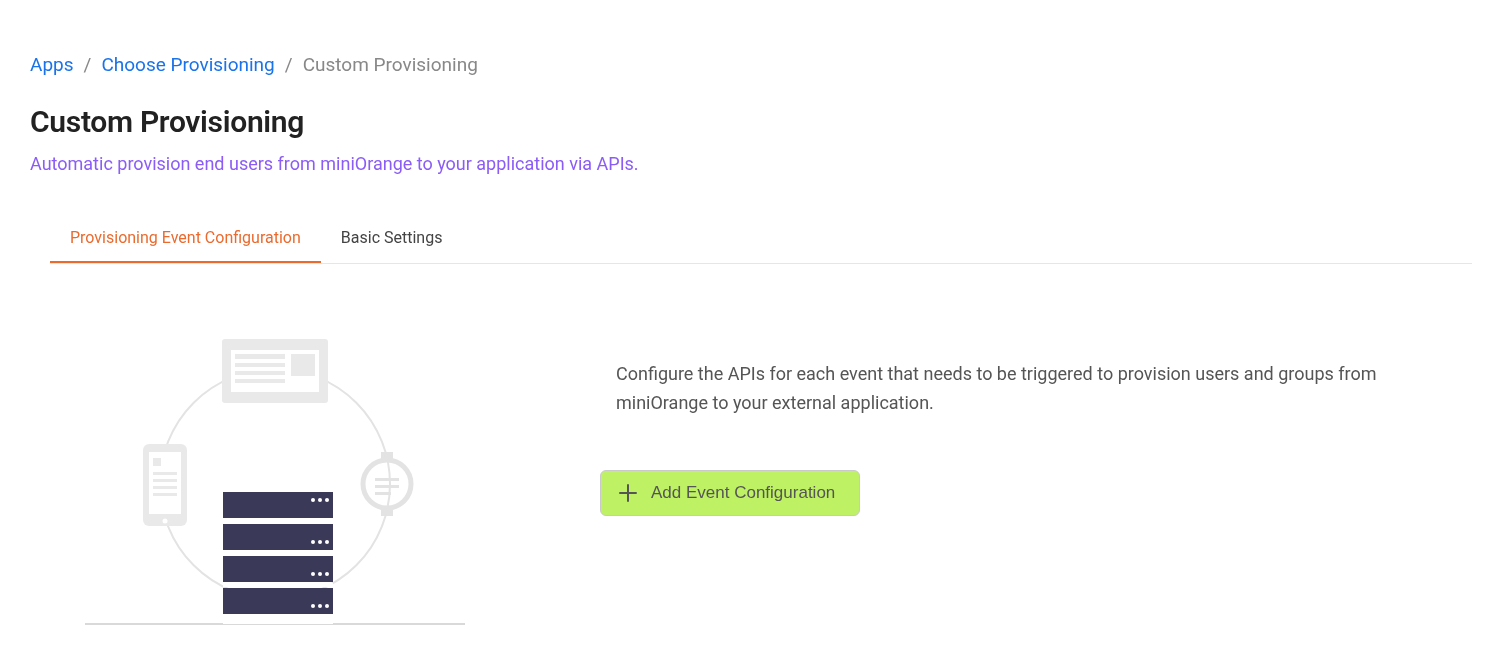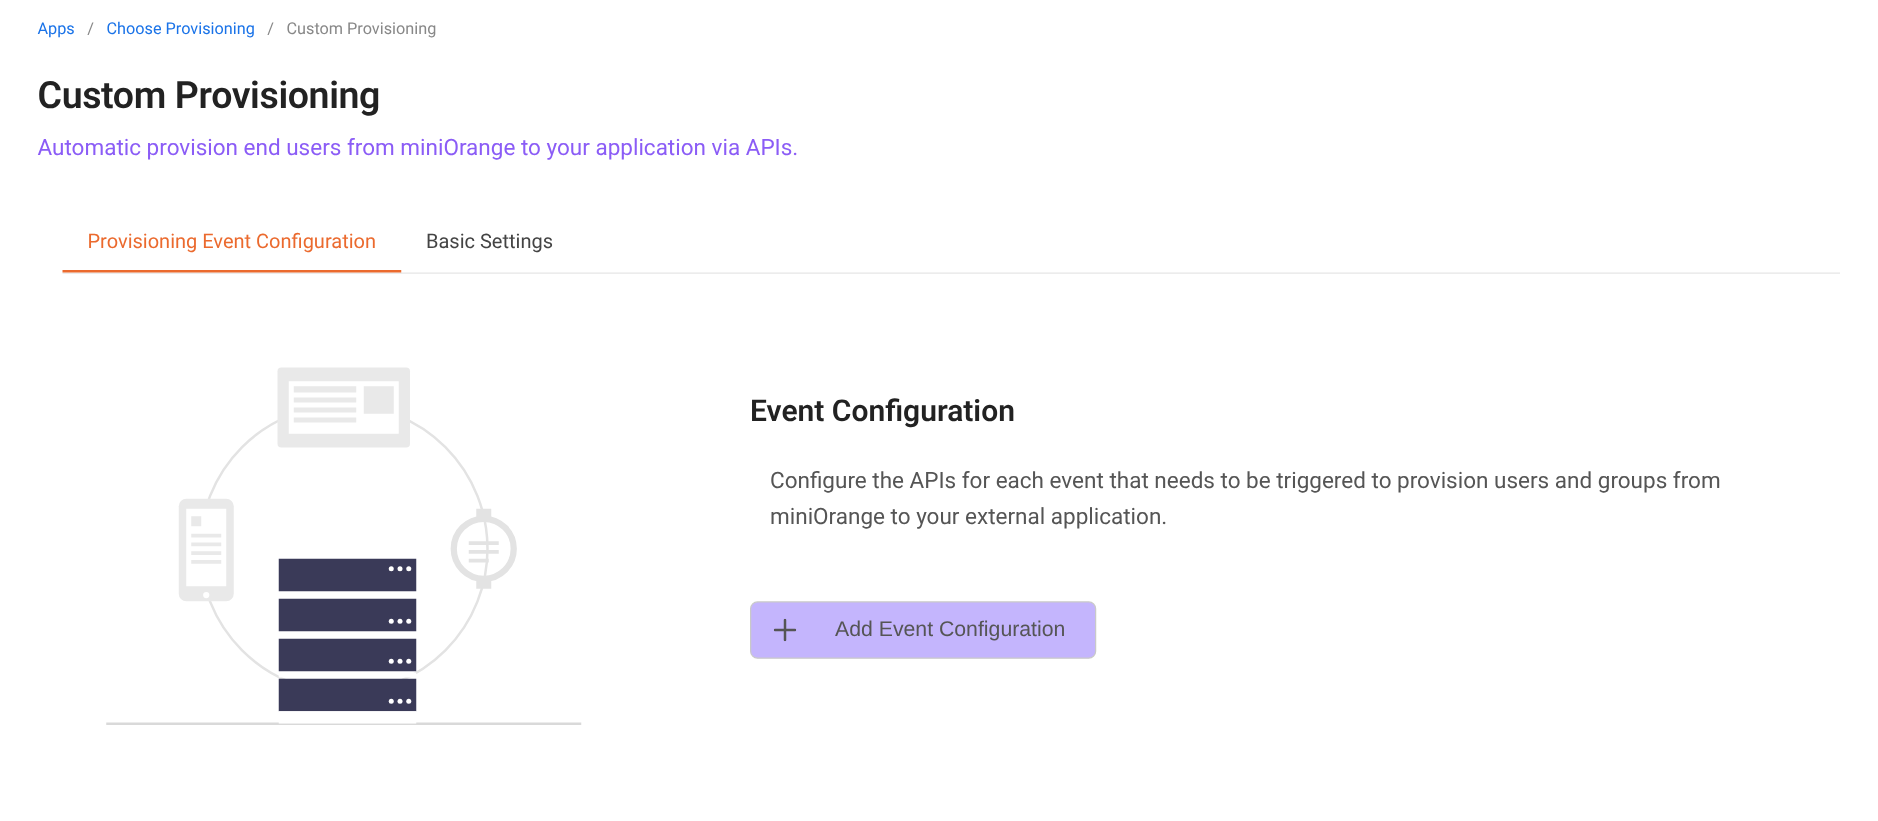--- a/index.html
+++ b/index.html
@@ -7,22 +7,22 @@
     font-family: -apple-system, BlinkMacSystemFont, "Segoe UI", Roboto, "Helvetica Neue", Arial, sans-serif;
     background: #fff;
     color: #222;
     width: 1502px;
     padding: 0 30px;
   }
   .breadcrumb {
     display: flex;
     align-items: center;
     gap: 10px;
-    padding: 16px 0 28px 0;
-    font-size: 13px;
+    padding: 53px 0 28px 0;
+    font-size: 19px;
   }
   .breadcrumb a { color: #1a73e8; text-decoration: none; }
   .breadcrumb .sep { color: #888; }
   .breadcrumb .current { color: #888; }
   .page-title {
     font-size: 30px;
     font-weight: 600;
     color: #222;
     margin-bottom: 14px;
     letter-spacing: -0.3px;
@@ -84,23 +84,23 @@
     font-size: 18px;
     color: #555;
     line-height: 1.6;
     max-width: 880px;
     margin-bottom: 52px;
     margin-left: 16px;
   }
   .add-btn {
     display: inline-flex;
     align-items: center;
-    gap: 31px;
+    gap: 14px;
     border: 1px solid #c9c9c9;
-    background: #c4b5fd;
+    background: #bef264;
     border-radius: 6px;
     padding: 12px 24px 12px 18px;
     font-size: 17px;
     color: #555;
     cursor: pointer;
   }
   .add-btn svg { display:block; }
   .right-col { flex: 1; padding-top: 36px; padding-left: 80px; }
 </style>
 </head>
@@ -177,21 +177,20 @@
         <rect x="98" y="195" width="110" height="4" fill="#fff"></rect>
         <rect x="98" y="227" width="110" height="4" fill="#fff"></rect>
         <rect x="98" y="259" width="110" height="4" fill="#fff"></rect>
         <rect x="98" y="290" width="110" height="10" fill="#fff"></rect>
       </svg>
     </div>
     <div class="ground"></div>
   </div>
 
   <div class="right-col">
-    <h2 class="section-title">Event Configuration</h2>
     <p class="section-text">Configure the APIs for each event that needs to be triggered to provision users and groups from miniOrange to your external application.</p>
     <button class="add-btn">
       <svg width="18" height="18" viewBox="0 0 18 18">
         <path d="M9 1 V17 M1 9 H17" stroke="#555" stroke-width="2" stroke-linecap="round"></path>
       </svg>
       <span>Add Event Configuration</span>
     </button>
   </div>
 </div>
 

